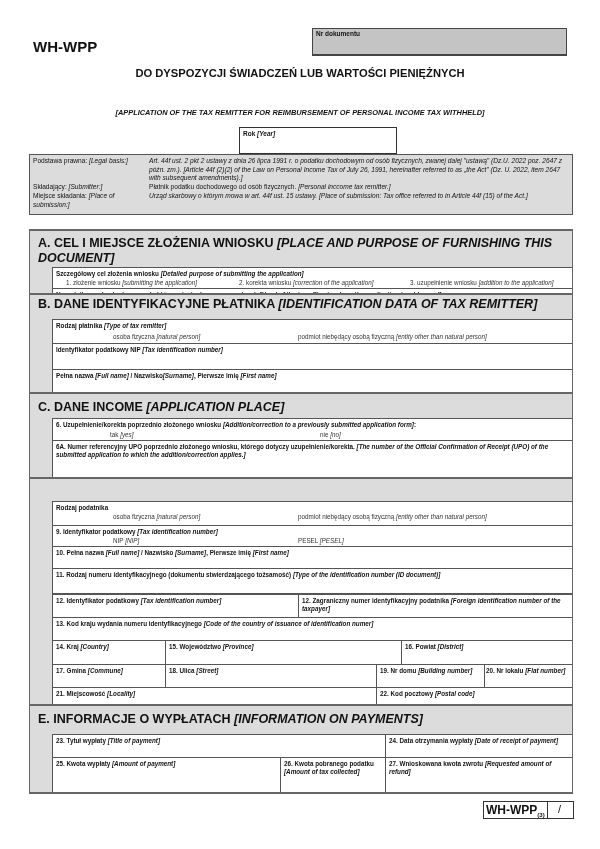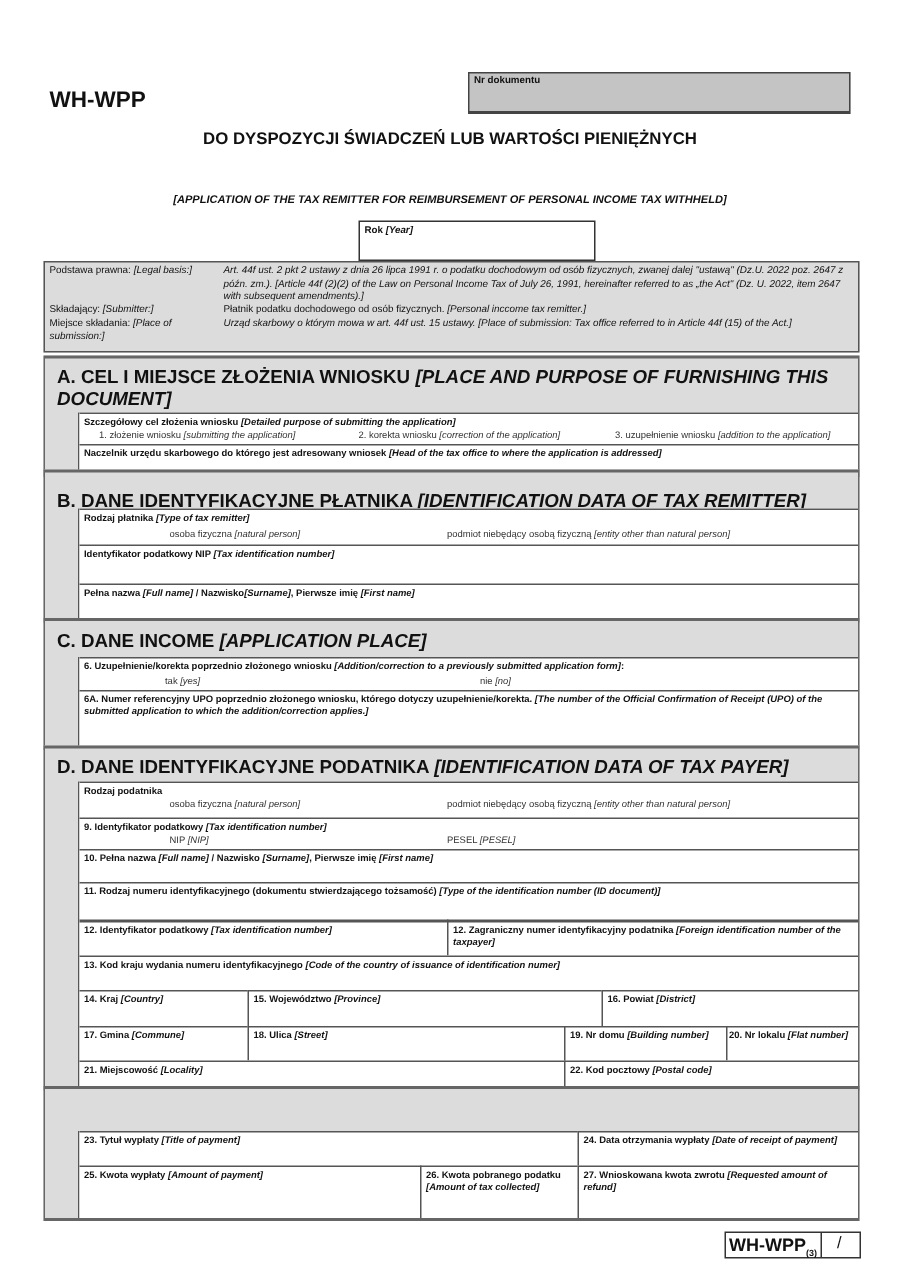--- a/index.html
+++ b/index.html
@@ -1,17 +1,17 @@
 <!DOCTYPE html>
 <html><head>
 <meta charset="utf-8">
 <style>
   html, body { margin:0; padding:0; background:#ffffff; }
   body { width:600px; height:849px; position:relative; overflow:hidden; font-family:"Liberation Sans", sans-serif; color:#111; }
-  .abs { position:absolute;margin-top:20px; }
+  .abs { position:absolute; }
   .form-code { left:33px; top:38px; font-size:15px; font-weight:bold; }
   .docnr { left:312px; top:28px; width:253px; height:25px; background:#c4c4c4; border:1px solid #444; border-bottom-width:2px; }
   .docnr .lbl { position:absolute; left:3px; top:1px; font-size:6.5px; font-weight:bold; }
   .title { left:30px; width:540px; top:67px; text-align:center; font-size:11.2px; font-weight:bold; line-height:13px; }
   .title-en { left:30px; width:540px; top:108px; text-align:center; font-size:7.4px; font-weight:bold; font-style:italic; }
   .year { left:239px; top:127px; width:156px; height:25px; border:1px solid #333; }
   .year .lbl { position:absolute; left:3px; top:2px; font-size:6.5px; font-weight:bold; }
   .year .lbl i { font-style:italic; }
   .legal { left:29px; top:154px; width:542px; height:59px; background:#dcdcdc; border:1px solid #555; font-size:6.6px; line-height:8.6px; }
   .legal .k { position:absolute; left:3px; width:110px; }
@@ -50,37 +50,37 @@
 
 <div class="abs legal">
   <div class="k" style="top:2px;"><span>Podstawa prawna:</span> <i>[Legal basis:]</i></div>
   <div class="v" style="top:2px;"><i>Art. 44f ust. 2 pkt 2 ustawy z dnia 26 lipca 1991 r. o podatku dochodowym od osób fizycznych, zwanej dalej "ustawą" (Dz.U. 2022 poz. 2647 z późn. zm.). [Article 44f (2)(2) of the Law on Personal Income Tax of July 26, 1991, hereinafter referred to as „the Act" (Dz. U. 2022, item 2647 with subsequent amendments).]</i></div>
   <div class="k" style="top:28px;"><span>Składający:</span> <i>[Submitter:]</i></div>
   <div class="v" style="top:28px;"><span>Płatnik podatku dochodowego od osób fizycznych.</span> <i>[Personal inccome tax remitter.]</i></div>
   <div class="k" style="top:37px;"><span>Miejsce składania:</span> <i>[Place of submission:]</i></div>
   <div class="v" style="top:37px;"><i>Urząd skarbowy o którym mowa w art. 44f ust. 15 ustawy. [Place of submission: Tax office referred to in Article 44f (15) of the Act.]</i></div>
 </div>
 
-<div class="abs section" style="top:217px; height:78px;text-decoration:underline;">
+<div class="abs section" style="top:229px; height:78px;text-decoration:underline;">
   <div class="sec-h" style="top:5px; width:520px;"><span>A. CEL I MIEJSCE ZŁOŻENIA WNIOSKU</span> <i>[PLACE AND PURPOSE OF FURNISHING THIS DOCUMENT]</i></div>
   <div class="inner" style="top:36px; bottom:0;">
     <div class="cell" style="left:0; right:0; top:0; height:21px;">
       <div class="cl"><span>Szczegółowy cel złożenia wniosku</span> <i>[Detailed purpose of submitting the application]</i></div>
       <div class="opt" style="left:13px; top:11px;"><span>1. złożenie wniosku</span> <i>[submitting the application]</i></div>
       <div class="opt" style="left:186px; top:11px;"><span>2. korekta wniosku</span> <i>[correction of the application]</i></div>
       <div class="opt" style="left:357px; top:11px;"><span>3. uzupełnienie wniosku</span> <i>[addition to the application]</i></div>
     </div>
     <div class="cell" style="left:0; right:0; top:21px; bottom:0;">
       <div class="cl"><span>Naczelnik urzędu skarbowego do którego jest adresowany wniosek</span> <i>[Head of the tax office to where the application is addressed]</i></div>
     </div>
   </div>
 </div>
 
 <div class="abs section" style="top:293px; height:99px;">
-  <div class="sec-h" style="top:12px;text-align:center;"><span>B. DANE IDENTYFIKACYJNE PŁATNIKA</span> <i>[IDENTIFICATION DATA OF TAX REMITTER]</i></div>
+  <div class="sec-h" style="top:2px;text-align:center;"><span>B. DANE IDENTYFIKACYJNE PŁATNIKA</span> <i>[IDENTIFICATION DATA OF TAX REMITTER]</i></div>
   <div class="inner" style="top:24px; bottom:0;">
     <div class="cell" style="left:0; right:0; top:0; height:24px;">
       <div class="cl"><span>Rodzaj płatnika</span> <i>[Type of tax remitter]</i></div>
       <div class="opt" style="left:60px; top:13px;"><span>osoba fizyczna</span> <i>[natural person]</i></div>
       <div class="opt" style="left:245px; top:13px;"><span>podmiot niebędący osobą fizyczną</span> <i>[entity other than natural person]</i></div>
     </div>
     <div class="cell" style="left:0; right:0; top:24px; height:26px;">
       <div class="cl"><span>Identyfikator podatkowy NIP</span> <i>[Tax identification number]</i></div>
     </div>
     <div class="cell" style="left:0; right:0; top:50px; bottom:0;">
@@ -97,21 +97,20 @@
       <div class="opt" style="left:57px; top:12px;"><span>tak</span> <i>[yes]</i></div>
       <div class="opt" style="left:267px; top:12px;"><span>nie</span> <i>[no]</i></div>
     </div>
     <div class="cell" style="left:0; right:0; top:22px; bottom:0;">
       <div class="cl"><span>6A. Numer referencyjny UPO poprzednio złożonego wniosku, którego dotyczy uzupełnienie/korekta.</span> <i>[The number of the Official Confirmation of Receipt (UPO) of the submitted application to which the addition/correction applies.]</i></div>
     </div>
   </div>
 </div>
 
 <div class="abs section" style="top:477px; height:227px;">
-  <div class="sec-h" style="top:5px;"><span>D. DANE IDENTYFIKACYJNE PODATNIKA</span> <i>[IDENTIFICATION DATA OF TAX PAYER]</i></div>
   <div class="inner" style="top:22px; bottom:0;">
     <div class="cell" style="left:0; right:0; top:0; height:24px;">
       <div class="cl">Rodzaj podatnika</div>
       <div class="opt" style="left:60px; top:11px;"><span>osoba fizyczna</span> <i>[natural person]</i></div>
       <div class="opt" style="left:245px; top:11px;"><span>podmiot niebędący osobą fizyczną</span> <i>[entity other than natural person]</i></div>
     </div>
     <div class="cell" style="left:0; right:0; top:24px; height:21px;">
       <div class="cl"><span>9. Identyfikator podatkowy</span> <i>[Tax identification number]</i></div>
       <div class="opt" style="left:60px; top:11px;"><span>NIP</span> <i>[NIP]</i></div>
       <div class="opt" style="left:245px; top:11px;"><span>PESEL</span> <i>[PESEL]</i></div>
@@ -155,20 +154,21 @@
     <div class="cell" style="left:0; width:323px; top:186px; bottom:0;">
       <div class="cl"><span>21. Miejscowość</span> <i>[Locality]</i></div>
     </div>
     <div class="cell bl" style="left:323px; right:0; top:186px; bottom:0;">
       <div class="cl"><span>22. Kod pocztowy</span> <i>[Postal code]</i></div>
     </div>
   </div>
 </div>
 
 <div class="abs section" style="top:704px; height:86px; border-bottom-width:2px;">
+  <div class="sec-h" style="top:6px;"><span>E. INFORMACJE O WYPŁATACH</span> <i>[INFORMATION ON PAYMENTS]</i></div>
   <div class="inner" style="top:28px; bottom:0;">
     <div class="cell" style="left:0; width:332px; top:0; height:23px;">
       <div class="cl"><span>23. Tytuł wypłaty</span> <i>[Title of payment]</i></div>
     </div>
     <div class="cell bl" style="left:332px; right:0; top:0; height:23px;">
       <div class="cl"><span>24. Data otrzymania wypłaty</span> <i>[Date of receipt of payment]</i></div>
     </div>
     <div class="cell" style="left:0; width:227px; top:23px; bottom:0;">
       <div class="cl"><span>25. Kwota wypłaty</span> <i>[Amount of payment]</i></div>
     </div>

